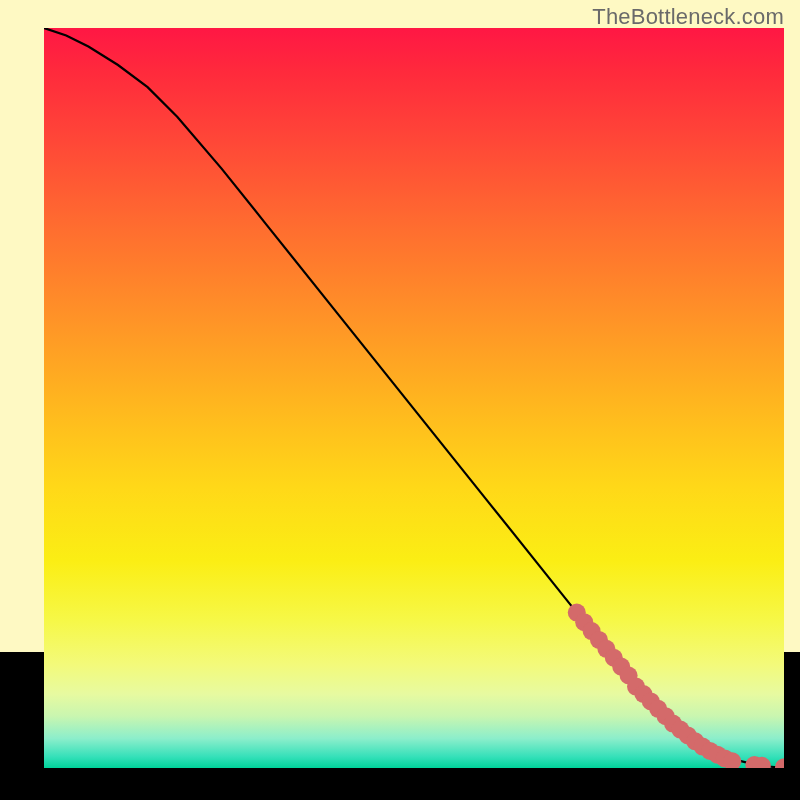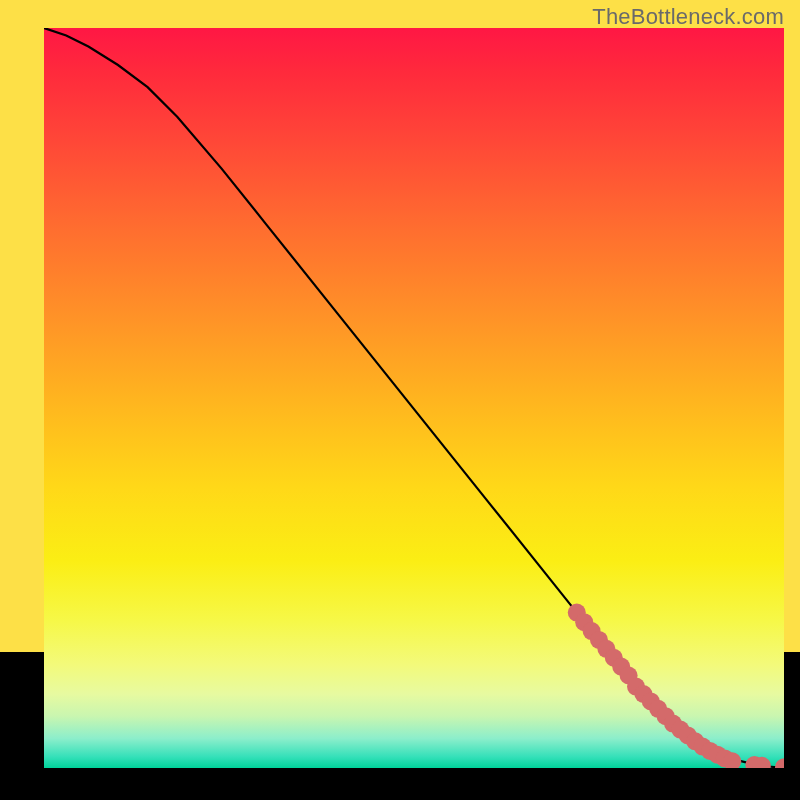--- a/index.html
+++ b/index.html
@@ -8,21 +8,21 @@
     width: 800px;
     height: 800px;
     background: #000;
     font-family: Arial, Helvetica, sans-serif;
     overflow: hidden;
   }
   .outer {
     position: relative;
     width: 800px;
     height: 652px;
-    background: #fde047;
+    background: #fef9c3;
   }
   .watermark {
     position: absolute;
     top: 4px;
     right: 16px;
     color: #6a6a6a;
     font-size: 22px;
     font-weight: 500;
     letter-spacing: 0.2px;
     z-index: 10;

